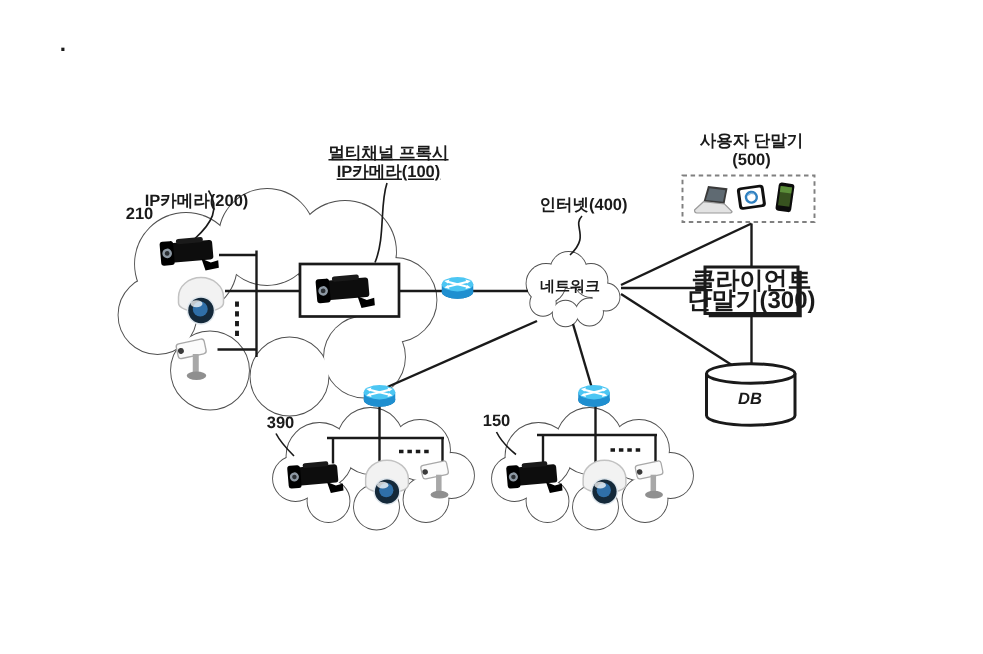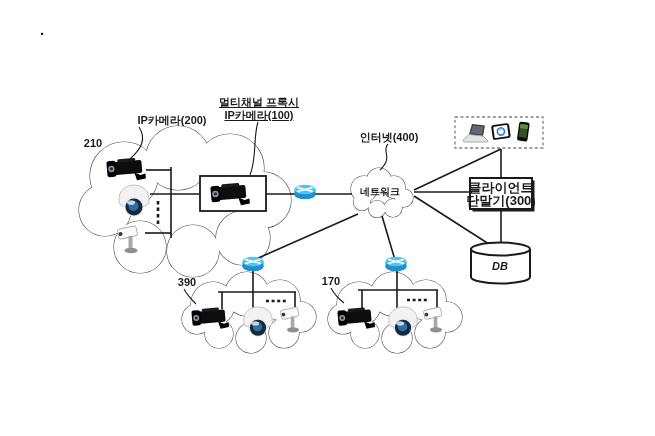--- a/index.html
+++ b/index.html
@@ -7,21 +7,21 @@
     --router-top:#4cc6f3; --router-mid:#1f8fd0; --router-dark:#0f6aa3;
     --camera-body:#0d0d0d; --lens-outer:#14293a; --lens-inner:#2f6fa8;
     --dashed-border:#808080;
   }
   html,body{margin:0;padding:0;background:#fff;}
   .canvas{position:relative;width:655px;height:436px;background:var(--background);
     font-family:"Liberation Sans",sans-serif;overflow:hidden;}
   .canvas svg{position:absolute;left:0;top:0;}
   .lbl{position:absolute;transform:translateX(-50%);white-space:pre-line;text-align:center;
     font-weight:bold;font-size:11px;line-height:12.5px;color:var(--ink);}
-  .lbl.small{font-size:13px;line-height:13px;text-align:center;}
+  .lbl.small{font-size:16px;line-height:13px;text-align:center;}
   .lbl.tiny{font-size:10px;line-height:11px;}
   .cloud-stroke{fill:none;stroke:var(--cloud-stroke);stroke-width:1.2;}
   .cloud-fill{fill:var(--background);stroke:none;}
   .ln{stroke:var(--ink);stroke-width:1.6;fill:none;}
   .ldr{stroke:var(--ink);stroke-width:1.1;fill:none;}
   .box{fill:var(--background);stroke:var(--ink);stroke-width:1.8;}
   .box2{fill:var(--background);stroke:var(--ink);stroke-width:2;}
   .shadow{fill:var(--ink);stroke:none;}
   .dashbox{fill:var(--background);stroke:var(--dashed-border);stroke-width:1.3;stroke-dasharray:3 2.4;}
 </style>
@@ -225,24 +225,26 @@
     <use href="#router-shape" x="305" y="191"></use>
     <use href="#router-shape" x="253" y="263"></use>
     <use href="#router-shape" x="396" y="263"></use>
 
     <use href="#laptop-shape" x="476" y="133"></use>
     <use href="#tablet-shape" x="501" y="132"></use>
     <use href="#phone-shape" x="523" y="132"></use>
   </svg>
 
   <div class="lbl" style="left:42px;top:24px;font-size:15px;">.</div>
-  <div class="lbl" style="left:131px;top:114px;margin-left:41px;">IP카메라(200)</div>
+  <div class="lbl" style="left:131px;top:128px;">IP카메라(200)</div>
   <div class="lbl" style="left:259px;top:96px;text-decoration:underline;">멀티채널 프록시
 IP카메라(100)</div>
   <div class="lbl" style="left:93px;top:137px;">210</div>
   <div class="lbl" style="left:187px;top:276px;">390</div>
-  <div class="lbl" style="left:331px;top:275px;">170</div>
+  <div class="lbl" style="left:331px;top:275px;">150</div>
   <div class="lbl" style="left:389px;top:131px;">인터넷(400)</div>
   <div class="lbl tiny" style="left:380px;top:186px;text-align:center;">네트워크</div>
+  <div class="lbl" style="left:501px;top:88px;">사용자 단말기
+(500)</div>
   <div class="lbl small" style="left:501px;top:181px;">클라이언트
 단말기(300)</div>
   <div class="lbl" style="left:500px;top:260px;font-style:italic;">DB</div>
 </div>
 
 </body></html>

